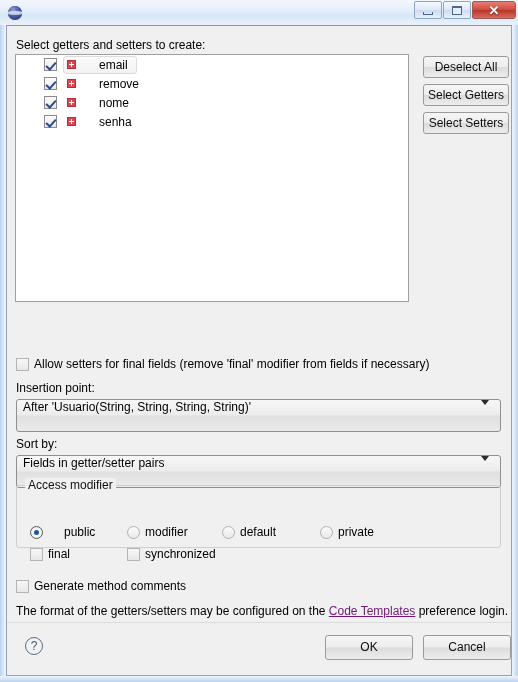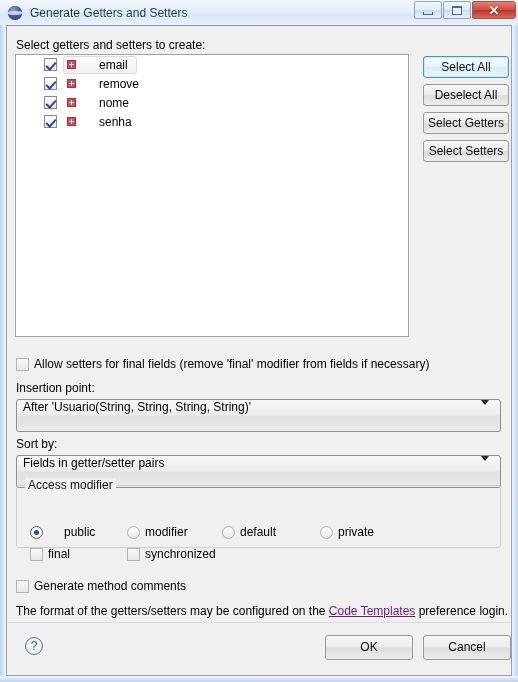--- a/index.html
+++ b/index.html
@@ -151,21 +151,21 @@
   #select-label {
     position: absolute;
     left: 9px; top: 12px;
   }
 
   
   #field-list {
     position: absolute;
     left: 8px; top: 28px;
     width: 394px;
-    height: 283px;
+    height: 248px;
     background: #ffffff;
     border: 1px solid #a0a0a0;
     box-sizing: border-box;
     overflow: hidden;
   }
   .tree-row {
     height: 19px;
     display: flex;
     align-items: center;
     padding-left: 28px;
@@ -443,21 +443,20 @@
 </head>
 <body>
 
 <div id="window">
 
   <div id="titlebar">
     <div id="title-icon">
       <div class="globe"></div>
       <div class="band"></div>
     </div>
-    <div id="title-text">Generate Getters and Setters</div>
 
     <div id="win-buttons">
       <div class="winbtn">
         <div class="min-glyph"></div>
       </div>
       <div class="winbtn">
         <div class="max-glyph"></div>
       </div>
       <div class="winbtn close">
         <span class="close-glyph">✕</span>
@@ -500,21 +499,20 @@
         <div class="tree-row">
           <div class="tree-cb"></div>
           <div class="row-inner">
             <div class="field-icon"></div>
             <div class="field-name">senha</div>
           </div>
         </div>
       </div>
 
       <div id="side-buttons">
-        <button class="btn default-focus">Select All</button>
         <button class="btn">Deselect All</button>
         <button class="btn">Select Getters</button>
         <button class="btn">Select Setters</button>
       </div>
 
       <div class="checkrow" id="allow-setters-row">
         <span class="cbox"></span>
         <span class="cb-label">Allow setters for final fields (remove 'final' modifier from fields if necessary)</span>
       </div>
 

